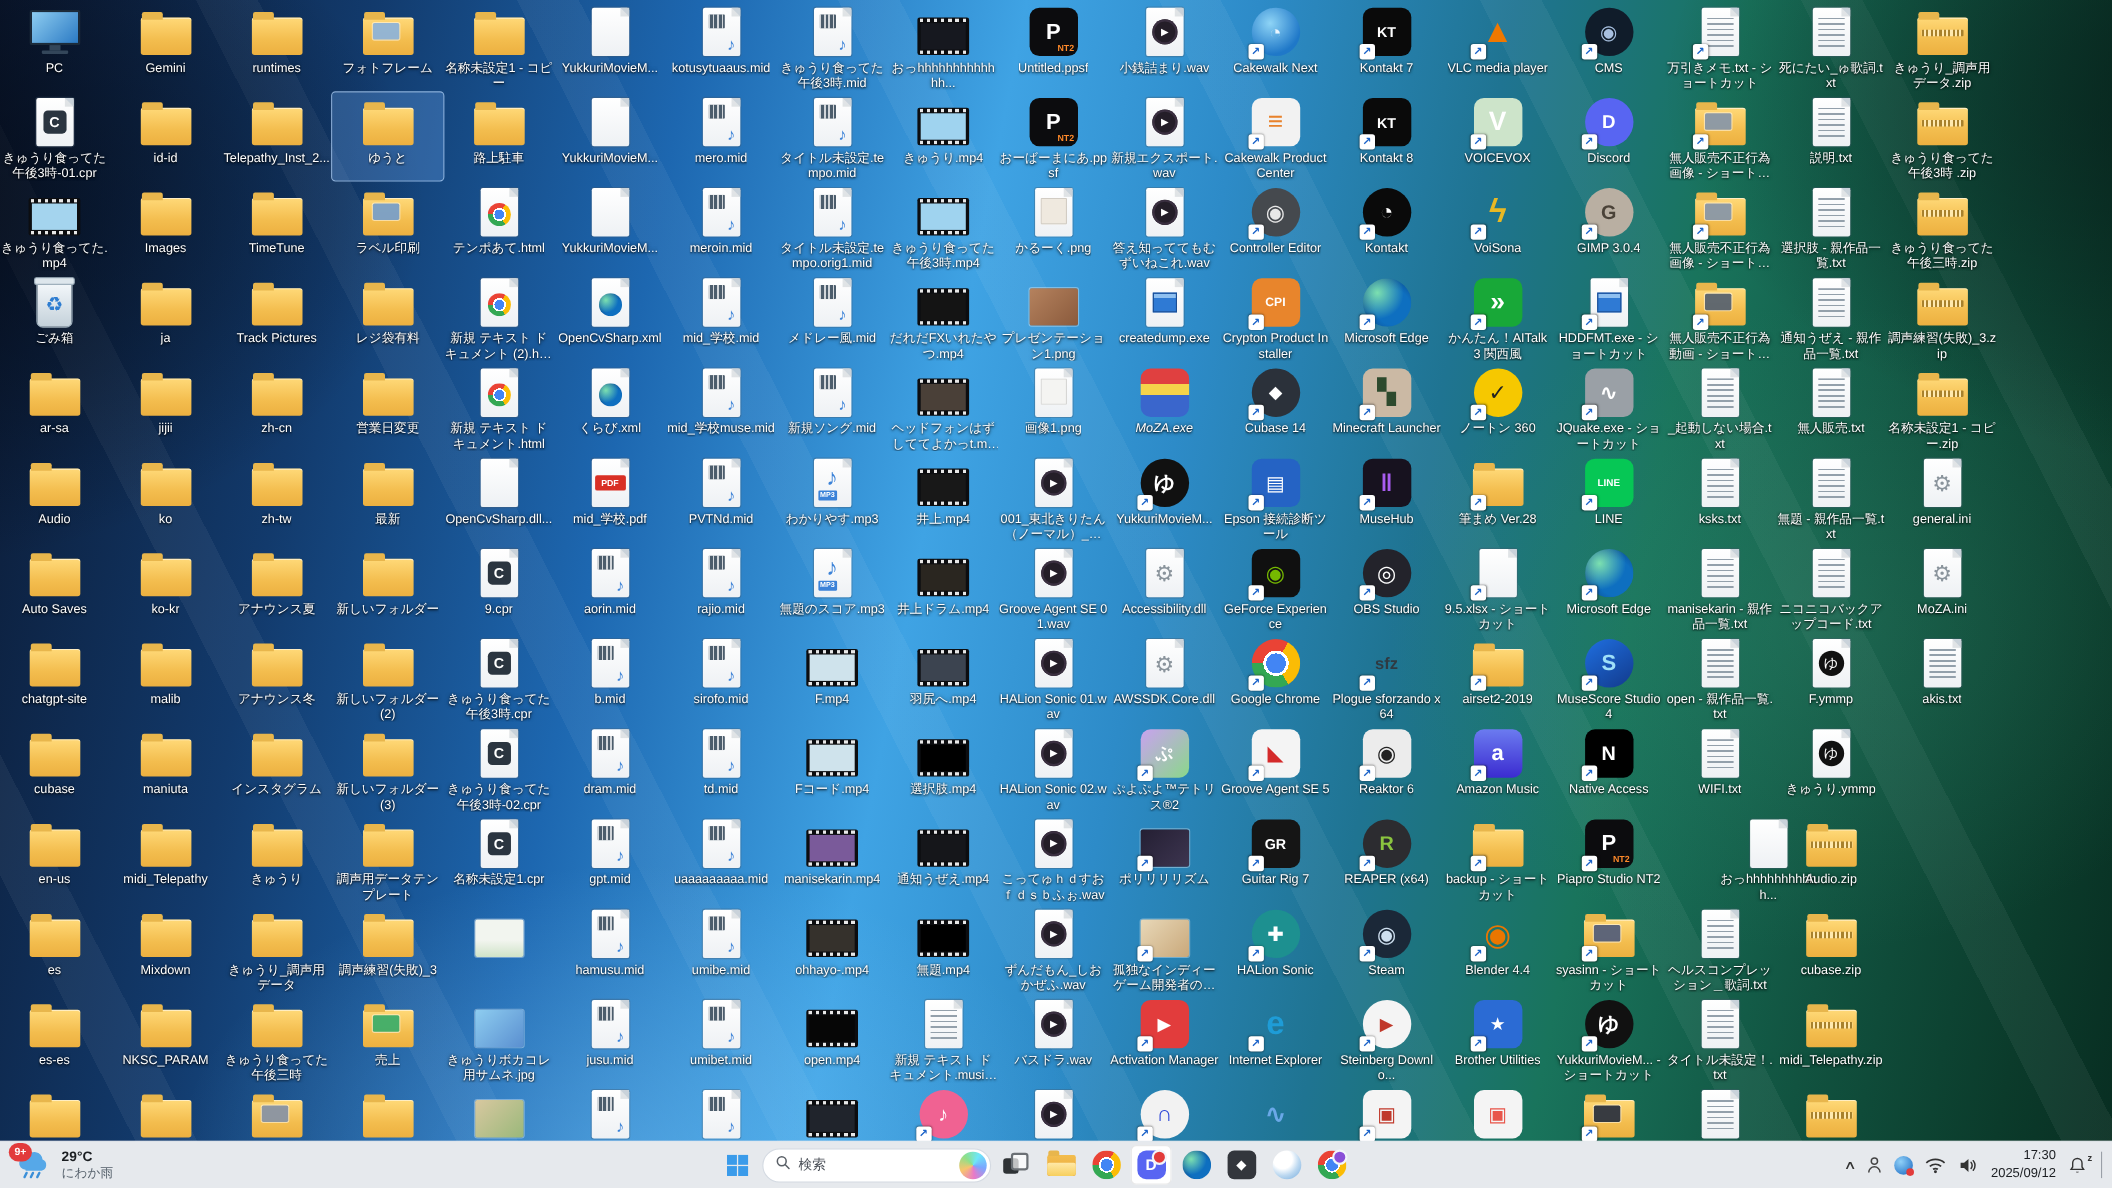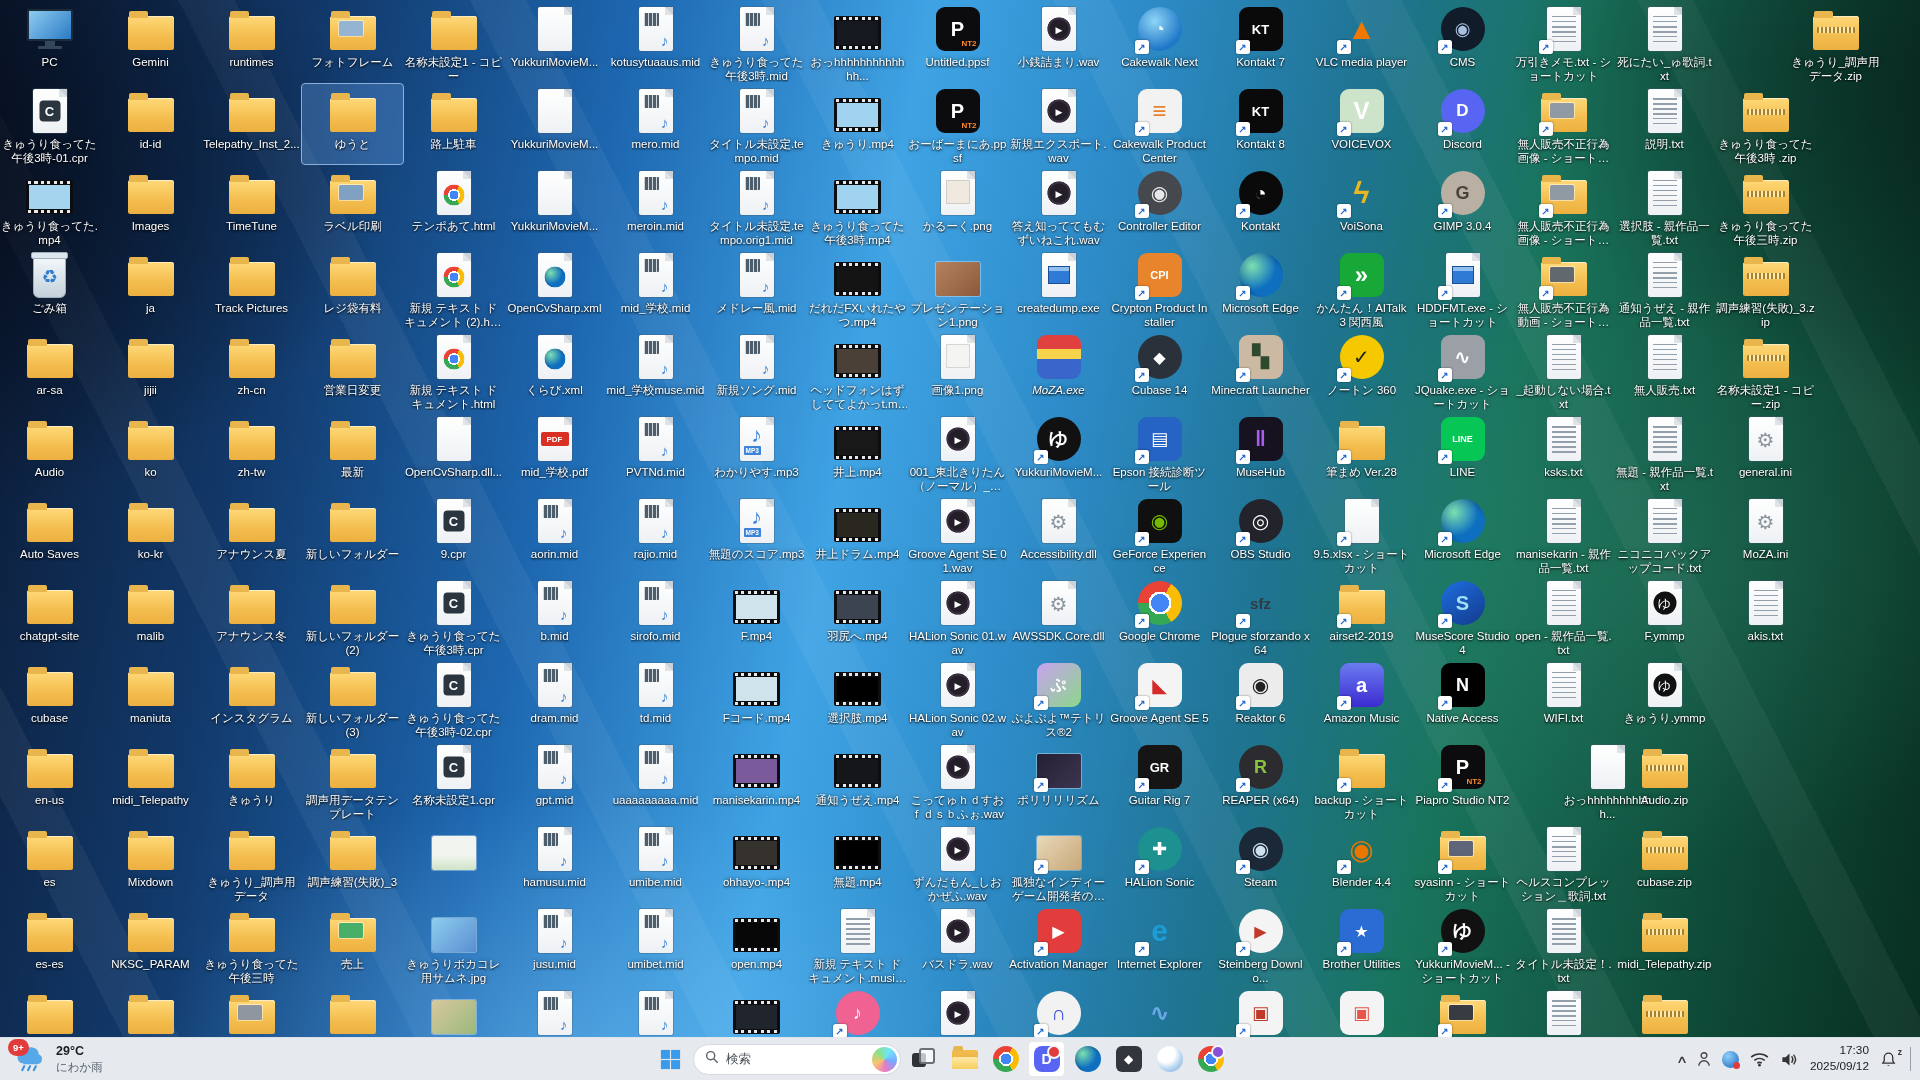--- a/index.html
+++ b/index.html
@@ -264,21 +264,21 @@
       <div class="lbl">万引きメモ.txt - ショートカット</div>
     </div>
     <div class="cell" style="left: 1614px; top: 2px;">
       <div class="icn">
         <div class="xdoc">
           <b class="dlines"></b>
         </div>
       </div>
       <div class="lbl">死にたい_ゅ歌詞.txt</div>
     </div>
-    <div class="cell" style="left: 1785px; top: 2px;">
+    <div class="cell" style="left: 1715px; top: 2px;">
       <div class="icn">
         <div class="xfolder">
           <b class="fzip"></b>
         </div>
       </div>
       <div class="lbl">きゅうり_調声用データ.zip</div>
     </div>
     <div class="cell" style="left: -1px; top: 84px;">
       <div class="icn">
         <div class="xdoc">

